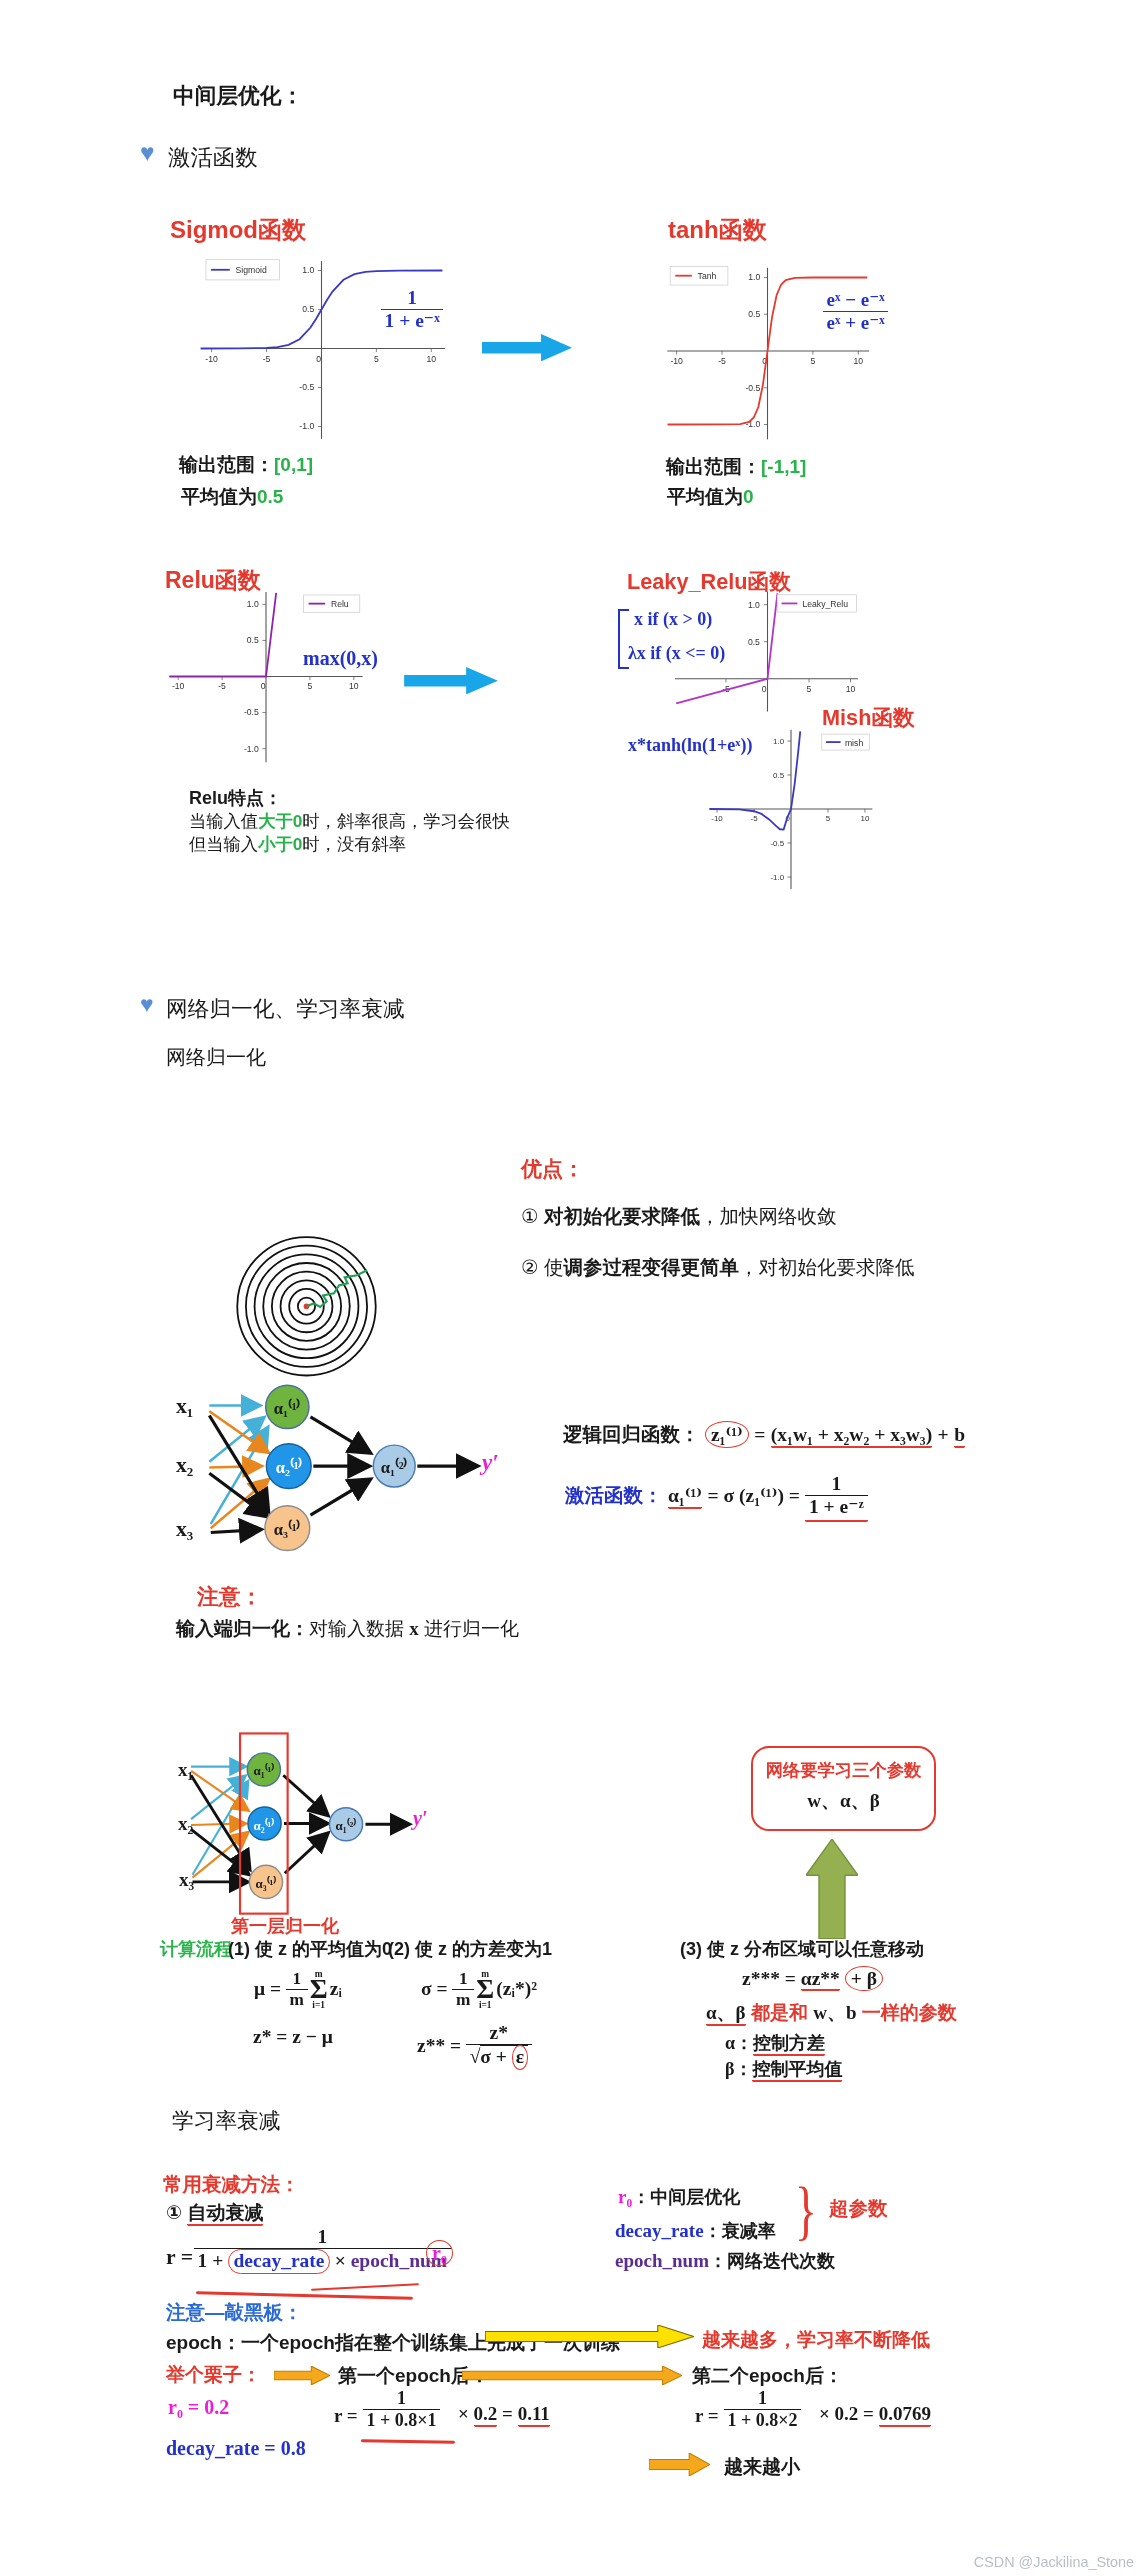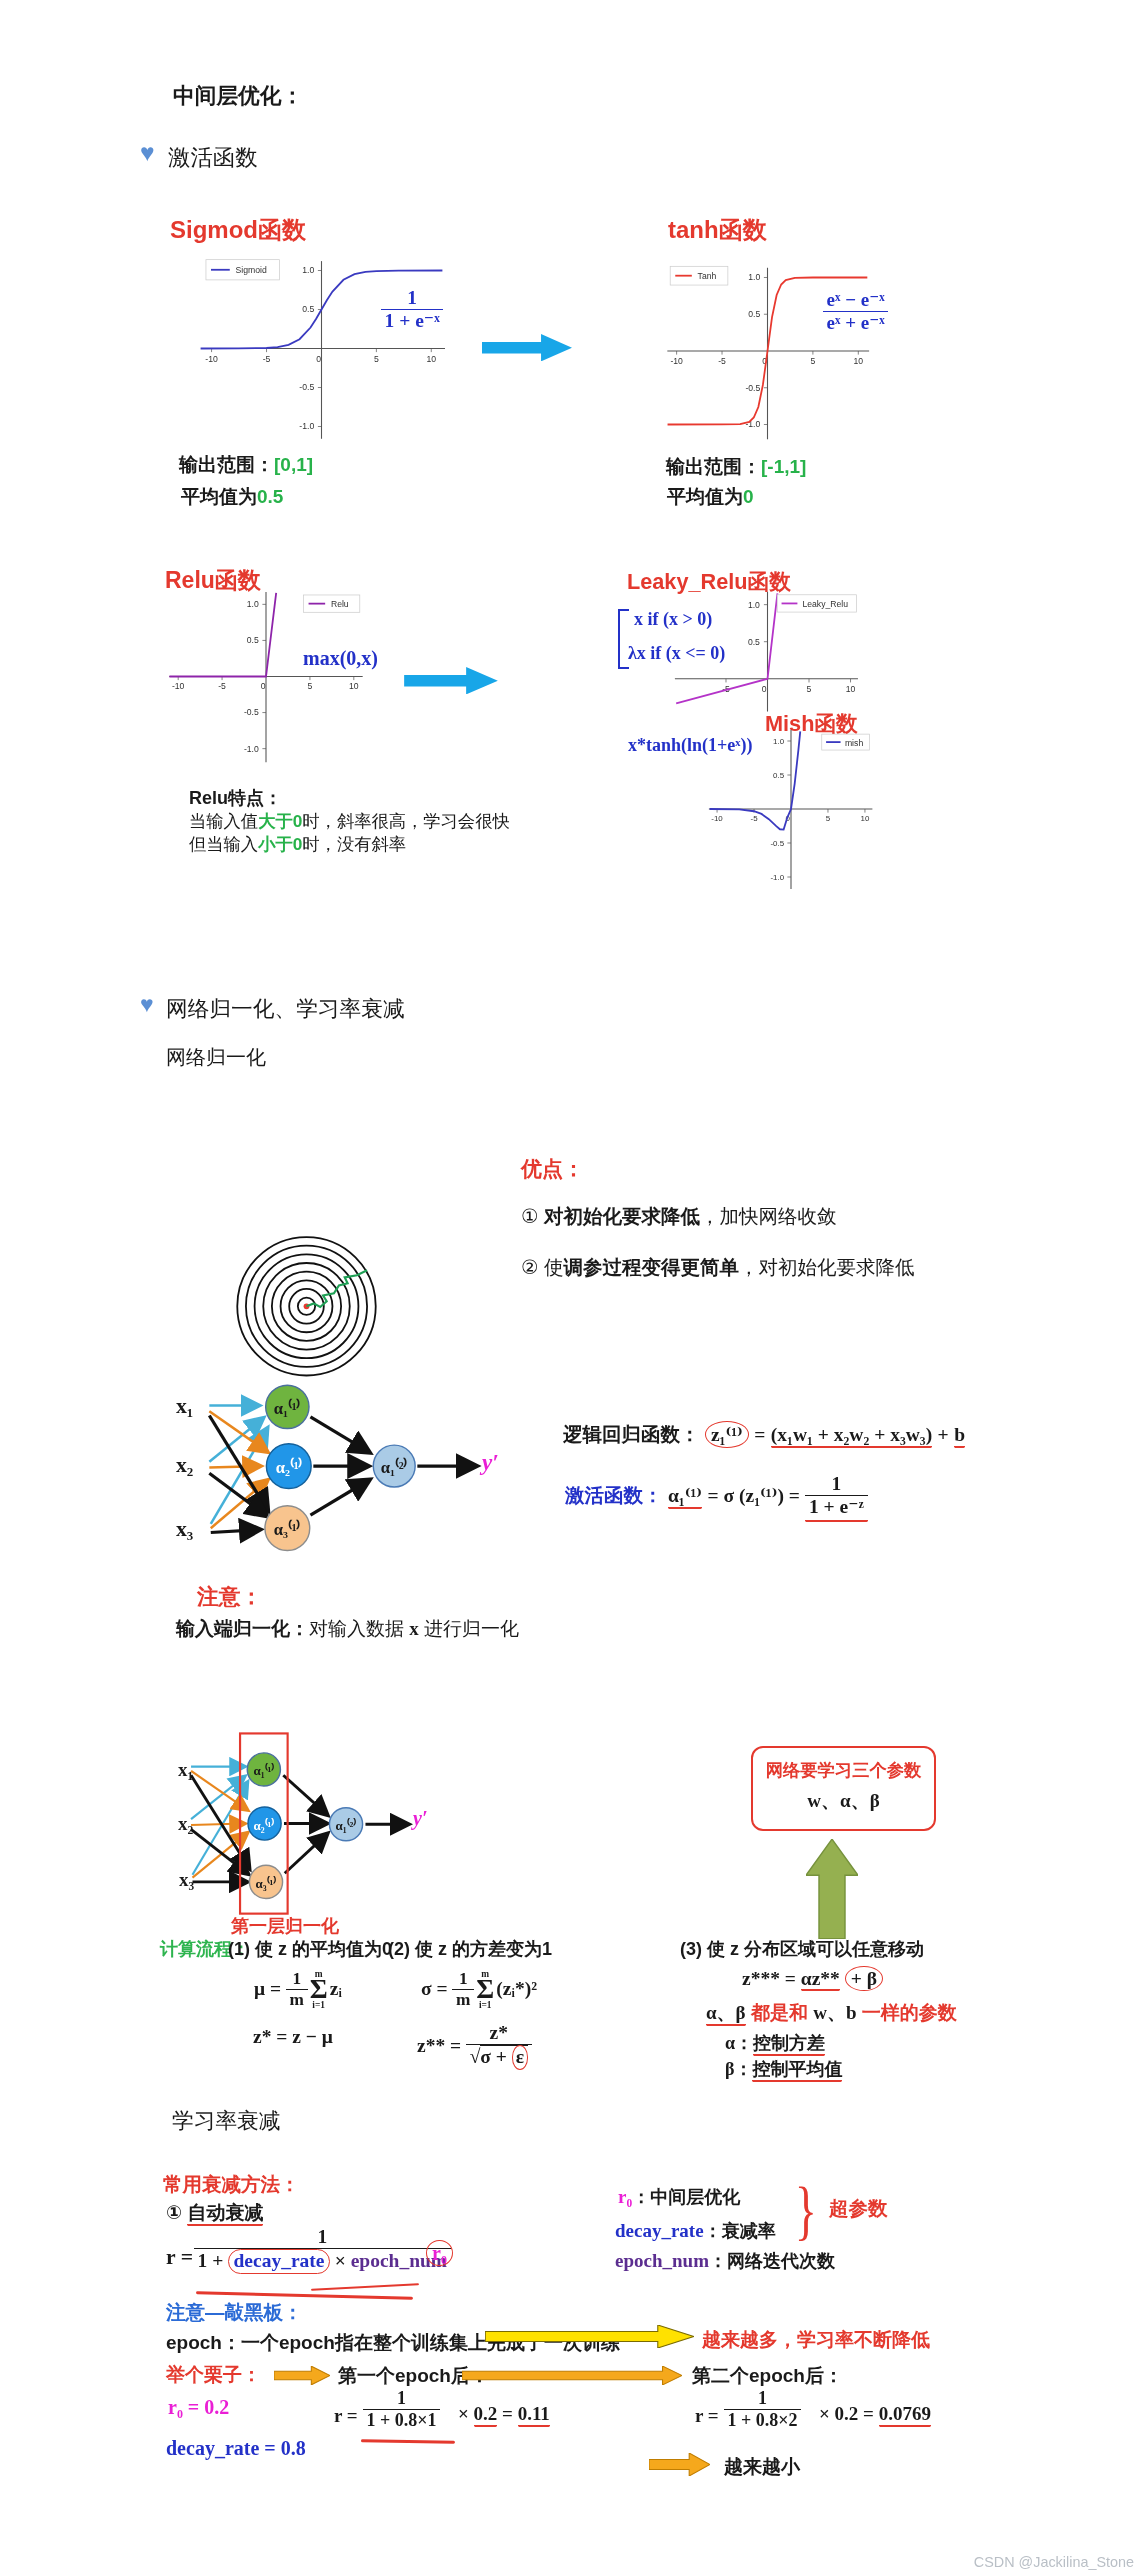--- a/index.html
+++ b/index.html
@@ -201,21 +201,21 @@
       <text x="122" y="82" text-anchor="end">0.5</text>
     </g>
     <polyline fill="none" stroke="#b433c8" stroke-width="2.5" points="5.8,162.6 132.5,128.6 146.3,10"></polyline>
     <g>
       <rect x="146" y="12" width="110" height="24" fill="#ffffff" stroke="#cccccc"></rect>
       <line x1="152" y1="24" x2="174" y2="24" stroke="#b433c8" stroke-width="2.5"></line>
       <text x="181" y="29" class="legendbox">Leaky_Relu</text>
     </g>
   </svg>
 
-  <div class="abs b red" style="left:765px;top:703px;font-size:21.7px;margin-top:6px;">Mish函数</div>
+  <div class="abs b red" style="left:822px;top:703px;font-size:21.7px;">Mish函数</div>
   <div class="abs math blue" style="left:628px;top:735px;font-size:18px;">x*tanh(ln(1+eˣ))</div>
 
   <svg class="abs" style="left:706px;top:724px;" width="170" height="170" viewBox="0 0 235 235">
     <g>
       <line x1="4" y1="117.5" x2="230" y2="117.5" stroke="#555" stroke-width="1.5"></line>
       <line x1="117.5" y1="8" x2="117.5" y2="228" stroke="#555" stroke-width="1.5"></line>
       <line x1="15.3" y1="117.5" x2="15.3" y2="122.5" stroke="#555"></line>
         <line x1="66.4" y1="117.5" x2="66.4" y2="122.5" stroke="#555"></line>
       <line x1="168.6" y1="117.5" x2="168.6" y2="122.5" stroke="#555"></line>
         <line x1="219.7" y1="117.5" x2="219.7" y2="122.5" stroke="#555"></line>
@@ -395,21 +395,21 @@
   <div class="abs math" style="left:178px;top:1759px;font-size:19px;">x₁</div>
   <div class="abs math" style="left:178px;top:1813px;font-size:19px;">x₂</div>
   <div class="abs math" style="left:179px;top:1869px;font-size:19px;">x₃</div>
   <div class="abs nodelabel ctr" style="left:264px;top:1761px;font-size:13px;">α₁⁽¹⁾</div>
   <div class="abs nodelabel ctr" style="left:264px;top:1816px;font-size:13px;color:#fff;">α₂⁽¹⁾</div>
   <div class="abs nodelabel ctr" style="left:266px;top:1874px;font-size:13px;">α₃⁽¹⁾</div>
   <div class="abs nodelabel ctr" style="left:346px;top:1816px;font-size:13px;">α₁⁽²⁾</div>
   <div class="abs math magenta" style="left:413px;top:1807px;font-size:20px;font-style:italic;">y′</div>
   <div class="abs b red" style="left:231px;top:1914px;font-size:18px;">第一层归一化</div>
 
-  <div class="abs" style="left:751px;top:1746px;width:181px;height:81px;border:2.2px solid #e4392e;border-radius:12px;text-align:center;">
+  <div class="abs" style="left:751px;top:1746px;width:181px;height:81px;border:2.2px solid #e4392e;border-radius:18px;text-align:center;">
     <div class="b red" style="margin-top:10px;font-size:17.3px;">网络要学习三个参数</div>
     <div class="math" style="margin-top:5.8px;font-size:19px;">w、α、β</div>
   </div>
   <svg class="abs" style="left:806px;top:1839px;" width="52" height="100" viewBox="0 0 72 138">
     <polygon points="36,0 72,50 54,50 54,138 18,138 18,50 0,50" fill="#95b050" stroke="#76923c" stroke-width="2"></polygon>
   </svg>
 
   <div class="abs b" style="left:160px;top:1937px;font-size:18px;color:#2eb44f;">计算流程：</div>
   <div class="abs b" style="left:228px;top:1937px;font-size:18px;">(1) 使 z 的平均值为0</div>
   <div class="abs b" style="left:380px;top:1937px;font-size:18px;padding-left:8px;">(2) 使 z 的方差变为1</div>

